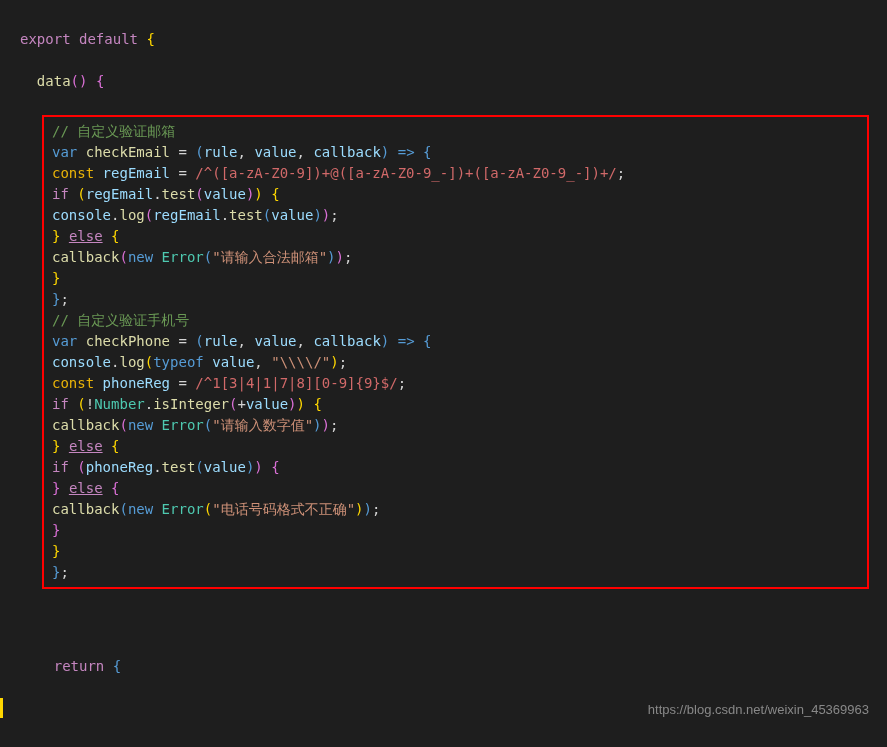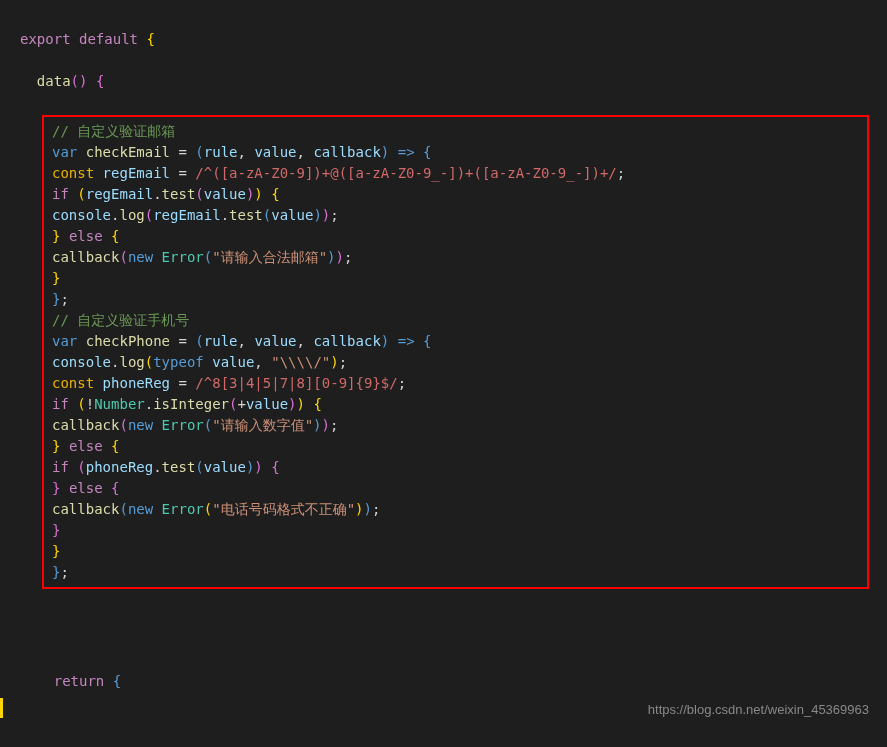--- a/index.html
+++ b/index.html
@@ -18,36 +18,36 @@
       height: 747px;
       overflow: hidden;
       position: relative;
     }
     .code-container {
       white-space: pre;
       padding-left: 20px;
     }
     .red-box {
       border: 2px solid #ff0000;
-      margin: 2px 18px 19px 42px;
+      margin: 2px 18px 4px 42px;
       padding: 4px 4px 4px 8px;
     }
     .yellow-bar {
       position: absolute;
       left: 0;
       width: 3px;
       height: 20px;
       background: #ffd700;
     }
     .tag { color: #808080; }
     .keyword-export { color: #c586c0; }
     .keyword-var { color: #569cd6; }
     .keyword-const { color: #eab308; }
     .keyword-if { color: #c586c0; }
-    .keyword-else { color: #c586c0; }
+    .keyword-else { color: #c586c0; text-decoration: underline; }
     .keyword-return { color: #c586c0; }
     .keyword-new { color: #569cd6; }
     .keyword-typeof { color: #569cd6; }
     .function { color: #dcdcaa; }
     .variable { color: #9cdcfe; }
     .string { color: #ce9178; }
     .comment { color: #6a9955; }
     .regex { color: #d16969; }
     .class { color: #4ec9b0; }
     .punct { color: #d4d4d4; }
@@ -80,21 +80,21 @@
 <span class="line">    <span class="keyword-const">const</span> <span class="variable">regEmail</span> <span class="punct">=</span> <span class="regex">/^([a-zA-Z0-9])+@([a-zA-Z0-9_-])+([a-zA-Z0-9_-])+/</span><span class="punct">;</span></span>
 <span class="line">    <span class="keyword-if">if</span> <span class="brace">(</span><span class="variable">regEmail</span><span class="punct">.</span><span class="function">test</span><span class="paren-pink">(</span><span class="variable">value</span><span class="paren-pink">)</span><span class="brace">)</span> <span class="brace">{</span></span>
 <span class="line">      <span class="variable">console</span><span class="punct">.</span><span class="function">log</span><span class="paren-pink">(</span><span class="variable">regEmail</span><span class="punct">.</span><span class="function">test</span><span class="paren-blue">(</span><span class="variable">value</span><span class="paren-blue">)</span><span class="paren-pink">)</span><span class="punct">;</span></span>
 <span class="line">    <span class="brace">}</span> <span class="keyword-else">else</span> <span class="brace">{</span></span>
 <span class="line">      <span class="function">callback</span><span class="paren-pink">(</span><span class="keyword-new">new</span> <span class="class">Error</span><span class="paren-blue">(</span><span class="string">"请输入合法邮箱"</span><span class="paren-blue">)</span><span class="paren-pink">)</span><span class="punct">;</span></span>
 <span class="line">    <span class="brace">}</span></span>
 <span class="line">  <span class="brace-blue">}</span><span class="punct">;</span></span>
 <span class="line">  <span class="comment">// 自定义验证手机号</span></span>
 <span class="line">  <span class="keyword-var">var</span> <span class="function">checkPhone</span> <span class="punct">=</span> <span class="paren-blue">(</span><span class="variable">rule</span><span class="punct">,</span> <span class="variable">value</span><span class="punct">,</span> <span class="variable">callback</span><span class="paren-blue">)</span> <span class="keyword-var">=&gt;</span> <span class="brace-blue">{</span></span>
 <span class="line">    <span class="variable">console</span><span class="punct">.</span><span class="function">log</span><span class="brace">(</span><span class="keyword-typeof">typeof</span> <span class="variable">value</span><span class="punct">,</span> <span class="string">"\\\\/"</span><span class="brace">)</span><span class="punct">;</span></span>
-<span class="line">    <span class="keyword-const">const</span> <span class="variable">phoneReg</span> <span class="punct">=</span> <span class="regex">/^8[3|4|5|7|8][0-9]{9}$/</span><span class="punct">;</span></span>
+<span class="line">    <span class="keyword-const">const</span> <span class="variable">phoneReg</span> <span class="punct">=</span> <span class="regex">/^1[3|4|1|7|8][0-9]{9}$/</span><span class="punct">;</span></span>
 <span class="line">    <span class="keyword-if">if</span> <span class="brace">(</span><span class="punct">!</span><span class="class">Number</span><span class="punct">.</span><span class="function">isInteger</span><span class="paren-pink">(</span><span class="punct">+</span><span class="variable">value</span><span class="paren-pink">)</span><span class="brace">)</span> <span class="brace">{</span></span>
 <span class="line">      <span class="function">callback</span><span class="paren-pink">(</span><span class="keyword-new">new</span> <span class="class">Error</span><span class="paren-blue">(</span><span class="string">"请输入数字值"</span><span class="paren-blue">)</span><span class="paren-pink">)</span><span class="punct">;</span></span>
 <span class="line">    <span class="brace">}</span> <span class="keyword-else">else</span> <span class="brace">{</span></span>
 <span class="line">      <span class="keyword-if">if</span> <span class="paren-pink">(</span><span class="variable">phoneReg</span><span class="punct">.</span><span class="function">test</span><span class="paren-blue">(</span><span class="variable">value</span><span class="paren-blue">)</span><span class="paren-pink">)</span> <span class="paren-pink">{</span></span>
 <span class="line">      <span class="paren-pink">}</span> <span class="keyword-else">else</span> <span class="paren-pink">{</span></span>
 <span class="line">        <span class="function">callback</span><span class="paren-blue">(</span><span class="keyword-new">new</span> <span class="class">Error</span><span class="brace">(</span><span class="string">"电话号码格式不正确"</span><span class="brace">)</span><span class="paren-blue">)</span><span class="punct">;</span></span>
 <span class="line">      <span class="paren-pink">}</span></span>
 <span class="line">    <span class="brace">}</span></span>
 <span class="line">  <span class="brace-blue">}</span><span class="punct">;</span></span>
 </div>

